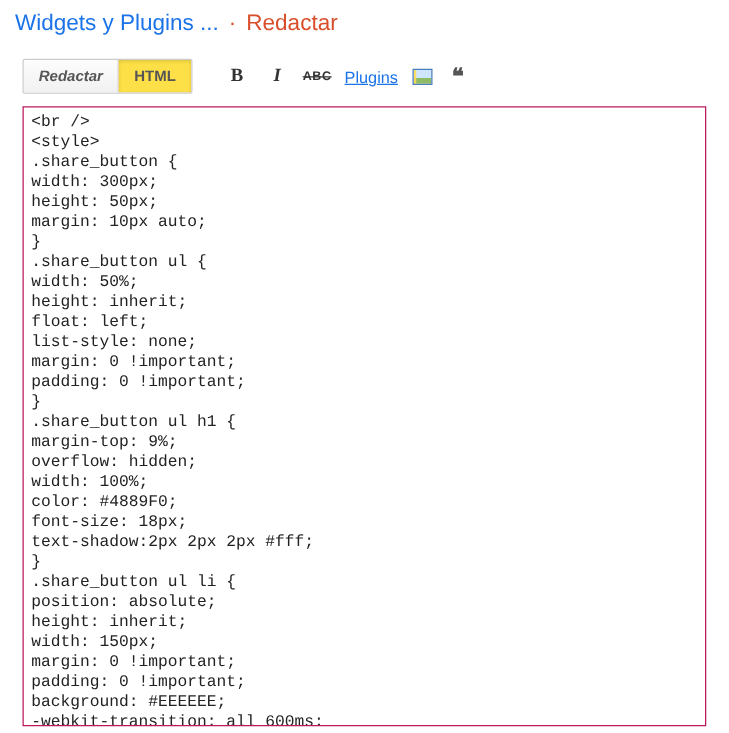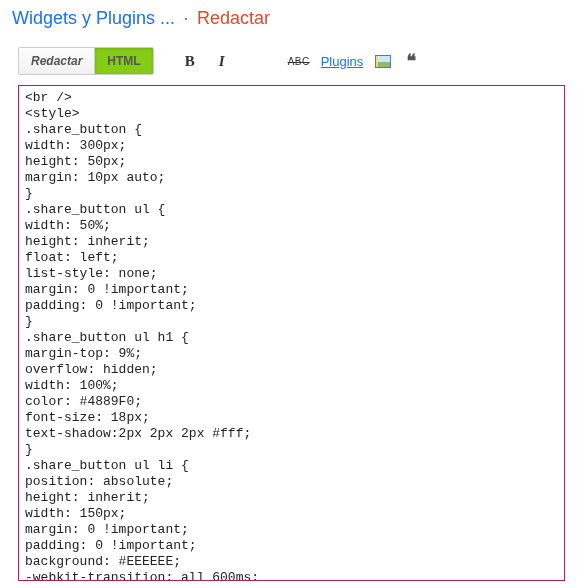--- a/index.html
+++ b/index.html
@@ -56,21 +56,21 @@
 .seg button {
   background: linear-gradient(#fdfdfd,#f1f1f1);
   border: none;
   padding: 6px 12px;
   font-size: 12px;
   font-weight: bold;
   color: #555;
   cursor: pointer;
 }
 .seg button:first-child { border-right: 1px solid #ccc; font-style: italic; }
-.seg button.active { background: #84cc16; box-shadow: inset 0 1px 3px rgba(0,0,0,0.15); }
+.seg button.active { background: #fde047; box-shadow: inset 0 1px 3px rgba(0,0,0,0.15); }
 
 .tool-group {
   display: inline-flex;
   align-items: center;
   gap: 12px;
   margin-left: 26px;
 }
 .fmt-btn {
   background: none;
   border: none;
@@ -83,24 +83,23 @@
   font-family: "Times New Roman", serif;
   font-size: 15px;
   color: #333;
   padding: 0;
 }
 .bold-btn { font-weight: bold; }
 .italic-btn { font-style: italic; font-weight: bold; }
 .strike-btn {
   font-family: Arial, sans-serif;
   font-size: 10px;
-  font-weight: normal;
+  font-weight: bold;
   text-decoration: line-through;
   letter-spacing: 0.5px;
-  margin-left: 45px;
 }
 .link-btn {
   background: none;
   border: none;
   color: #1a73e8;
   text-decoration: underline;
   font-size: 13px;
   cursor: pointer;
   padding: 0;
 }

